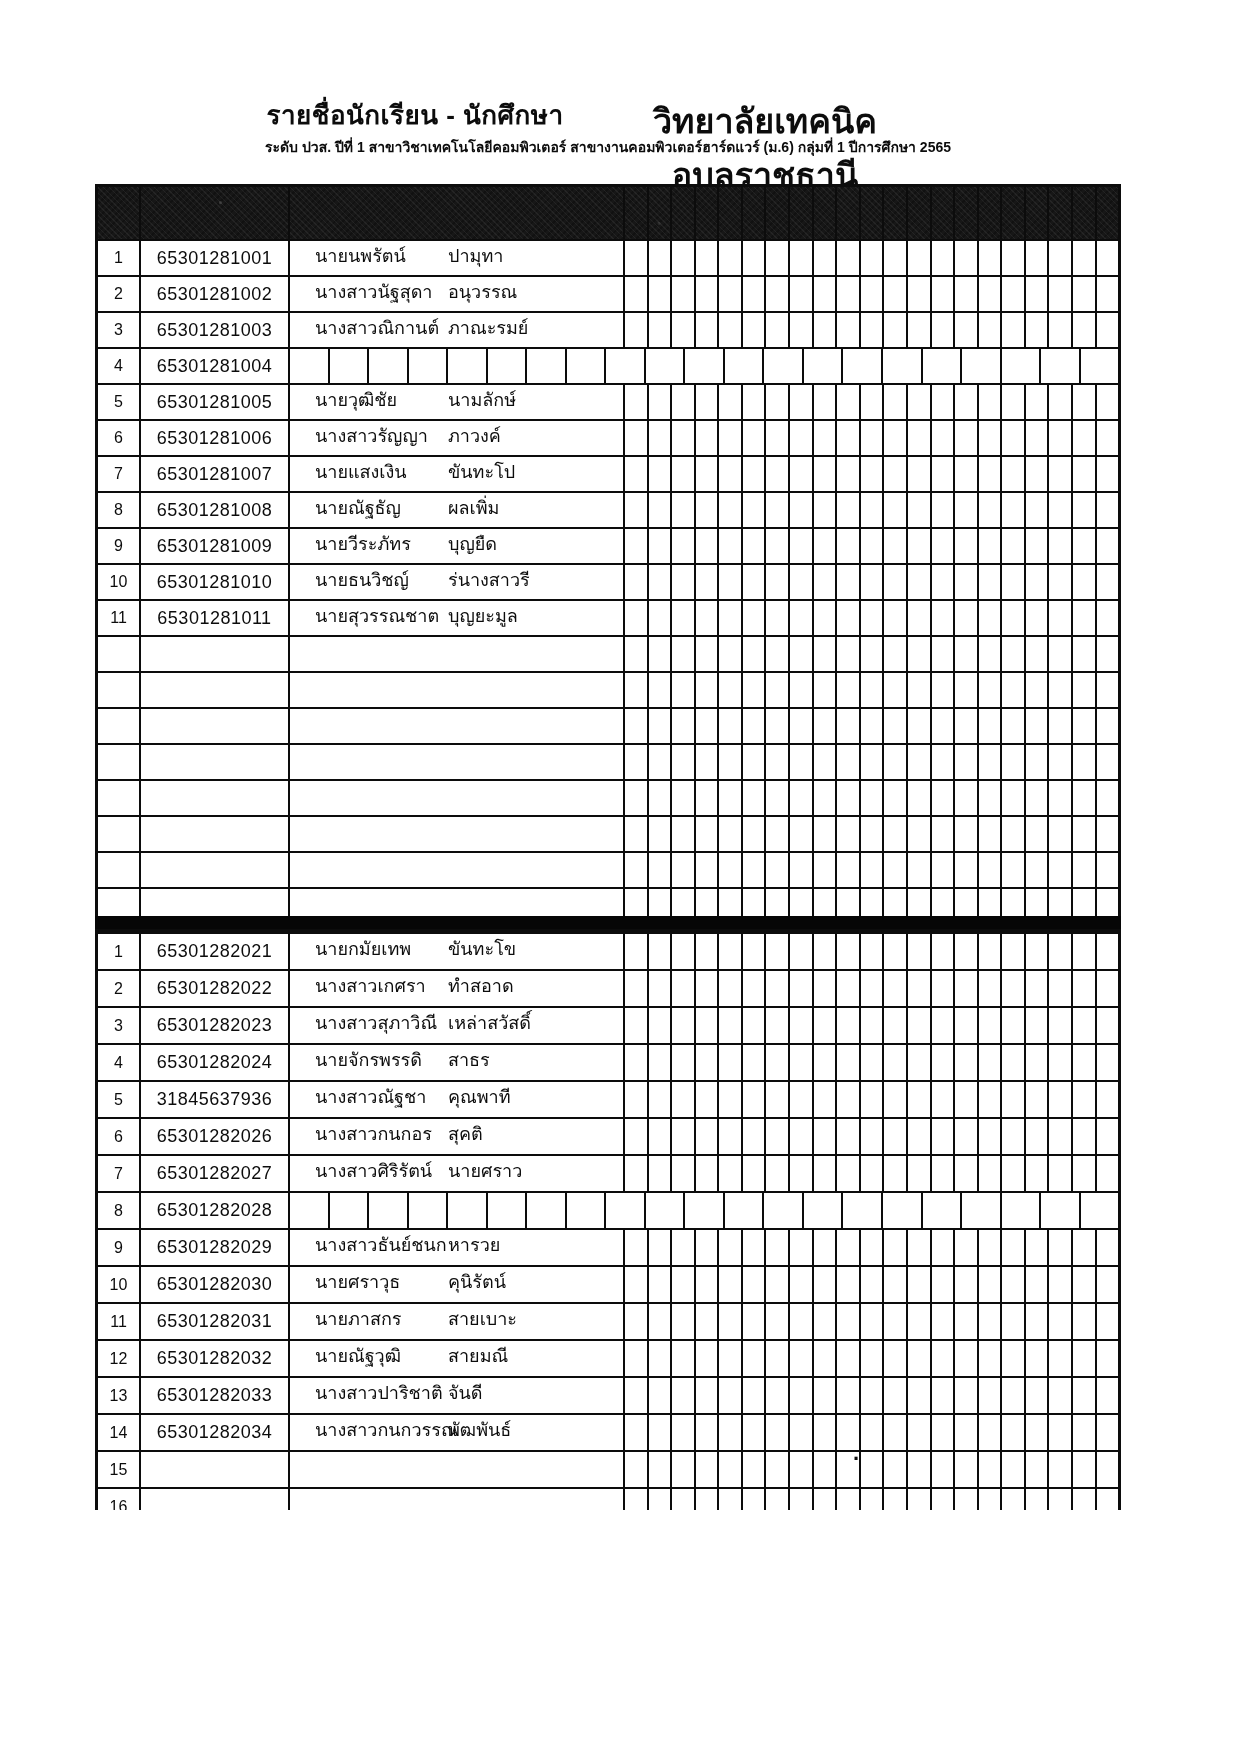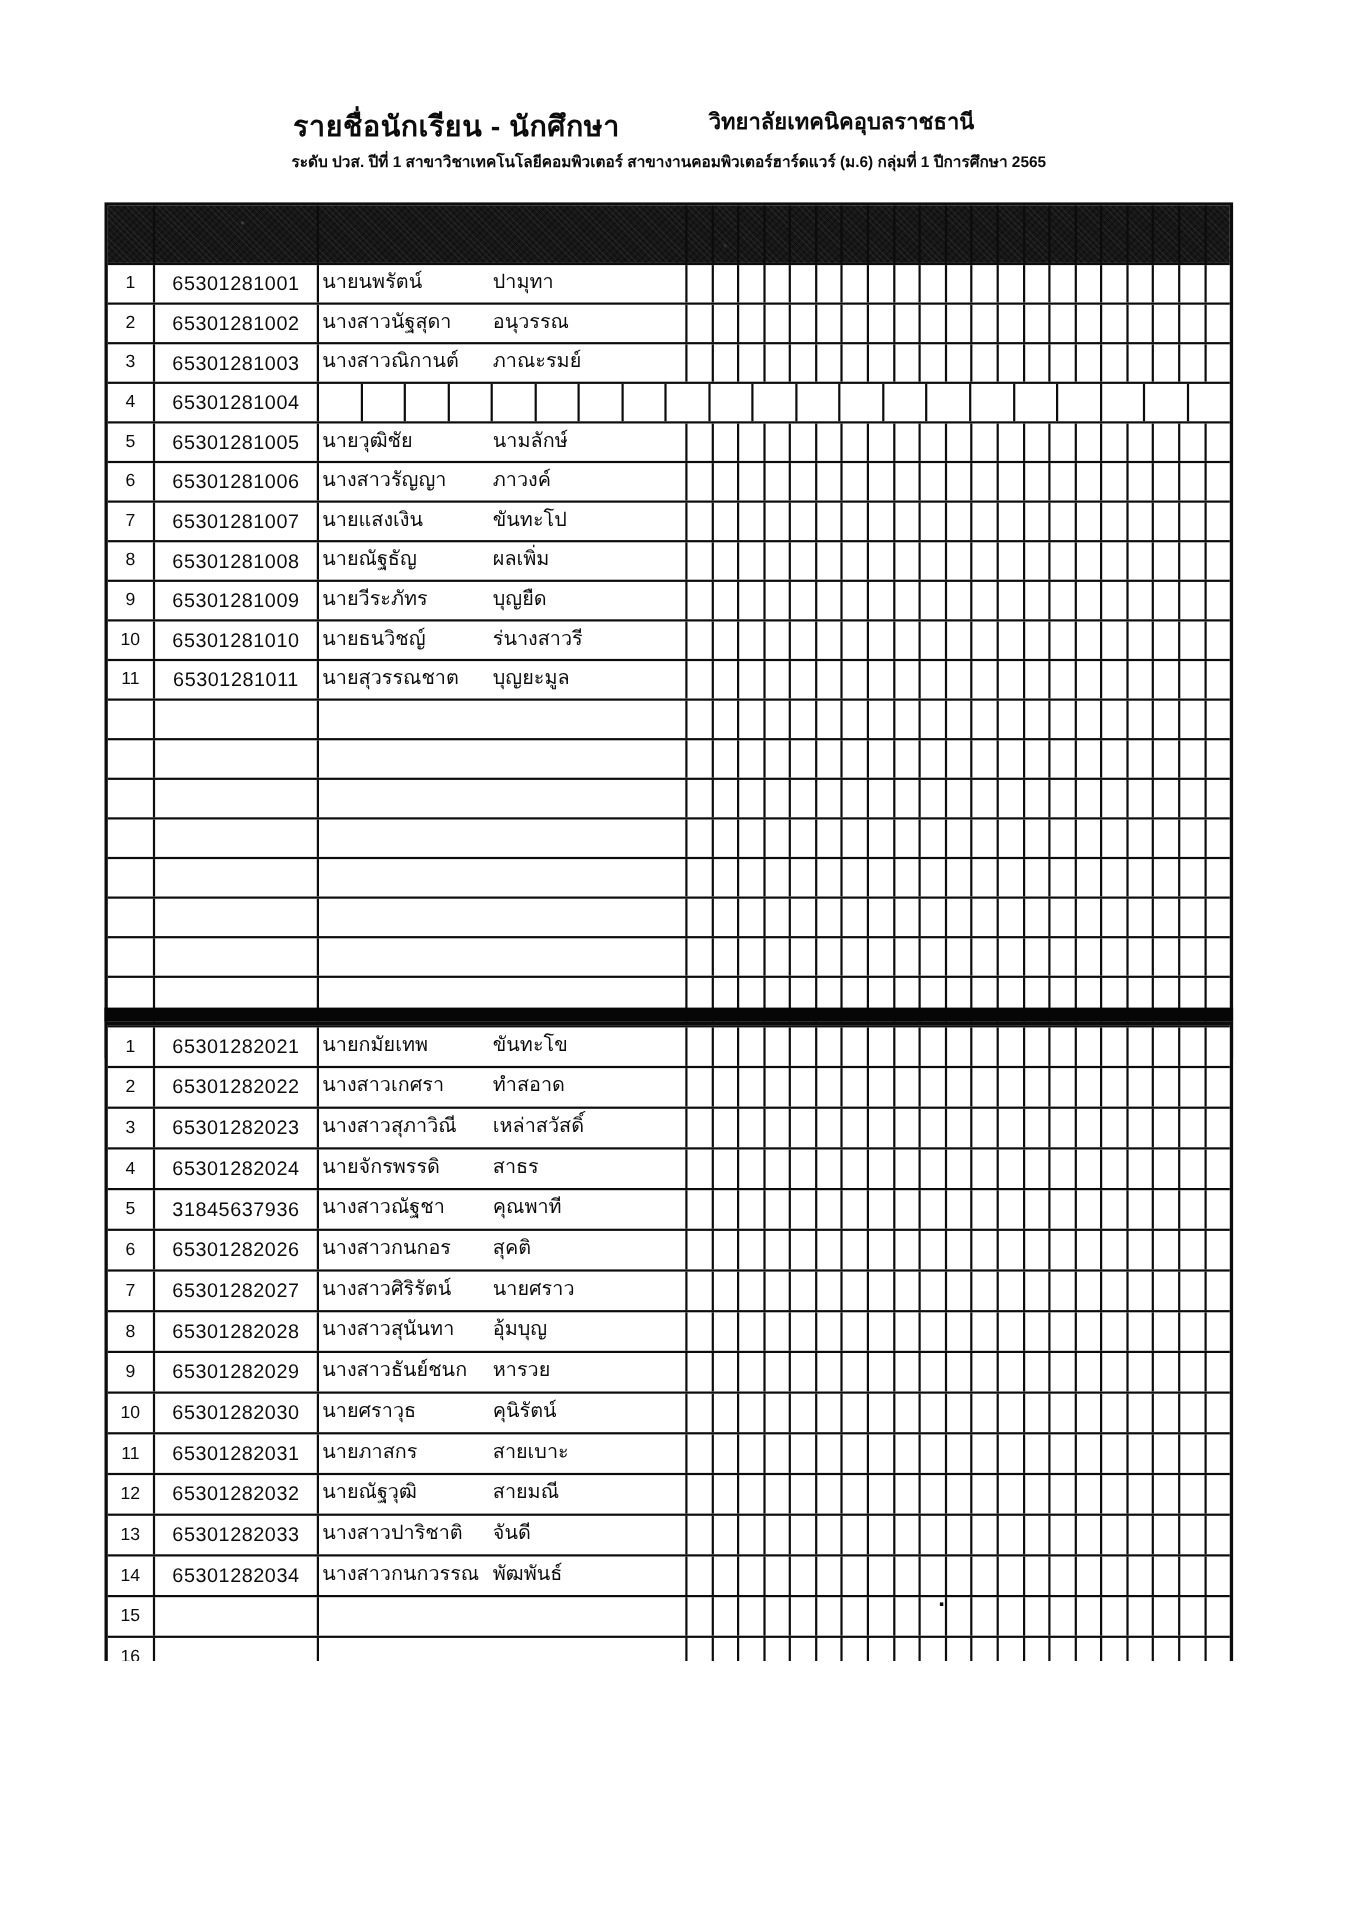--- a/index.html
+++ b/index.html
@@ -3,21 +3,21 @@
 <meta charset="utf-8">
 <style>
   :root{ --ink:#0c0c0c; --paper:#ffffff; }
   html,body{ margin:0; padding:0; background:#ffffff; }
   body{ font-family:"Liberation Sans", sans-serif; color:var(--ink); }
   .page{ position:relative; width:1241px; height:1510px; background:var(--paper); overflow:hidden; }
 
   .doc-title{ position:absolute; top:94px; left:250px; width:330px; text-align:center;
               font-size:26px; font-weight:bold; letter-spacing:.5px; }
   .school-name{ position:absolute; top:94px; left:600px; width:330px; text-align:center;
-              font-size:20px; font-weight:bold; }
+              font-size:34px; font-weight:bold; }
   .subtitle{ position:absolute; top:136px; left:60px; width:1096px; text-align:center;
               font-size:14px; font-weight:bold; }
 
   .sheet{ position:absolute; left:95px; top:184px; width:1026px;
           border:3px solid var(--ink); box-sizing:border-box; background:#fff; }
 
   
   .band-row{ display:flex; height:52px;
     background-color:#171717;
     background-image:
@@ -30,21 +30,21 @@
   .band-row .cell:first-child{ border-left:none; }
 
   .row{ display:flex; height:34px; border-top:2px solid var(--ink); align-items:center; }
   .t2 .row{ height:35px; }
 
   .cell{ box-sizing:border-box; height:100%; }
   .cell.no{ width:41px; display:flex; align-items:center; justify-content:center; font-size:16px; }
   .cell.id{ width:149px; border-left:2px solid var(--ink); display:flex; align-items:center;
             justify-content:center; font-size:18px; letter-spacing:.5px; }
   .cell.name{ width:335px; border-left:2px solid var(--ink); display:flex; align-items:center; }
-  .cell.fname{ width:158px; padding-left:3px; font-size:18px; border:none; overflow:visible; white-space:nowrap; }
+  .cell.fname{ width:158px; padding-left:25px; font-size:18px; border:none; overflow:visible; white-space:nowrap; }
   .cell.lname{ flex:1; font-size:18px; border:none; overflow:visible; white-space:nowrap; }
   .cell.att{ flex:1; border-left:2px solid var(--ink); }
 
   .separator-bar{ position:absolute; left:95px; top:916px; width:1026px; height:13px; background:#060606; }
 
   .bottom-band{ position:absolute; left:95px; top:1722px; width:916px; height:23px; background:#0a0a0a; }
   .bottom-band .notch{ position:absolute; top:0; width:11px; height:100%; background:#fff; }
   .bottom-band .notch.n1{ left:468px; }
   .bottom-band .notch.n2{ left:781px; }
 
@@ -866,24 +866,20 @@
         <div class="cell att"></div>
         <div class="cell att"></div>
         <div class="cell att"></div>
         <div class="cell att"></div>
         <div class="cell att"></div>
         <div class="cell att"></div>
       </div>
       <div class="row">
         <div class="cell no">8</div>
         <div class="cell id">65301282028</div>
-        <div class="cell name">
-          <div class="cell fname">นางสาวสุนันทา</div>
-          <div class="cell lname">อุ้มบุญ</div>
-        </div>
         <div class="cell att"></div>
         <div class="cell att"></div>
         <div class="cell att"></div>
         <div class="cell att"></div>
         <div class="cell att"></div>
         <div class="cell att"></div>
         <div class="cell att"></div>
         <div class="cell att"></div>
         <div class="cell att"></div>
         <div class="cell att"></div>

